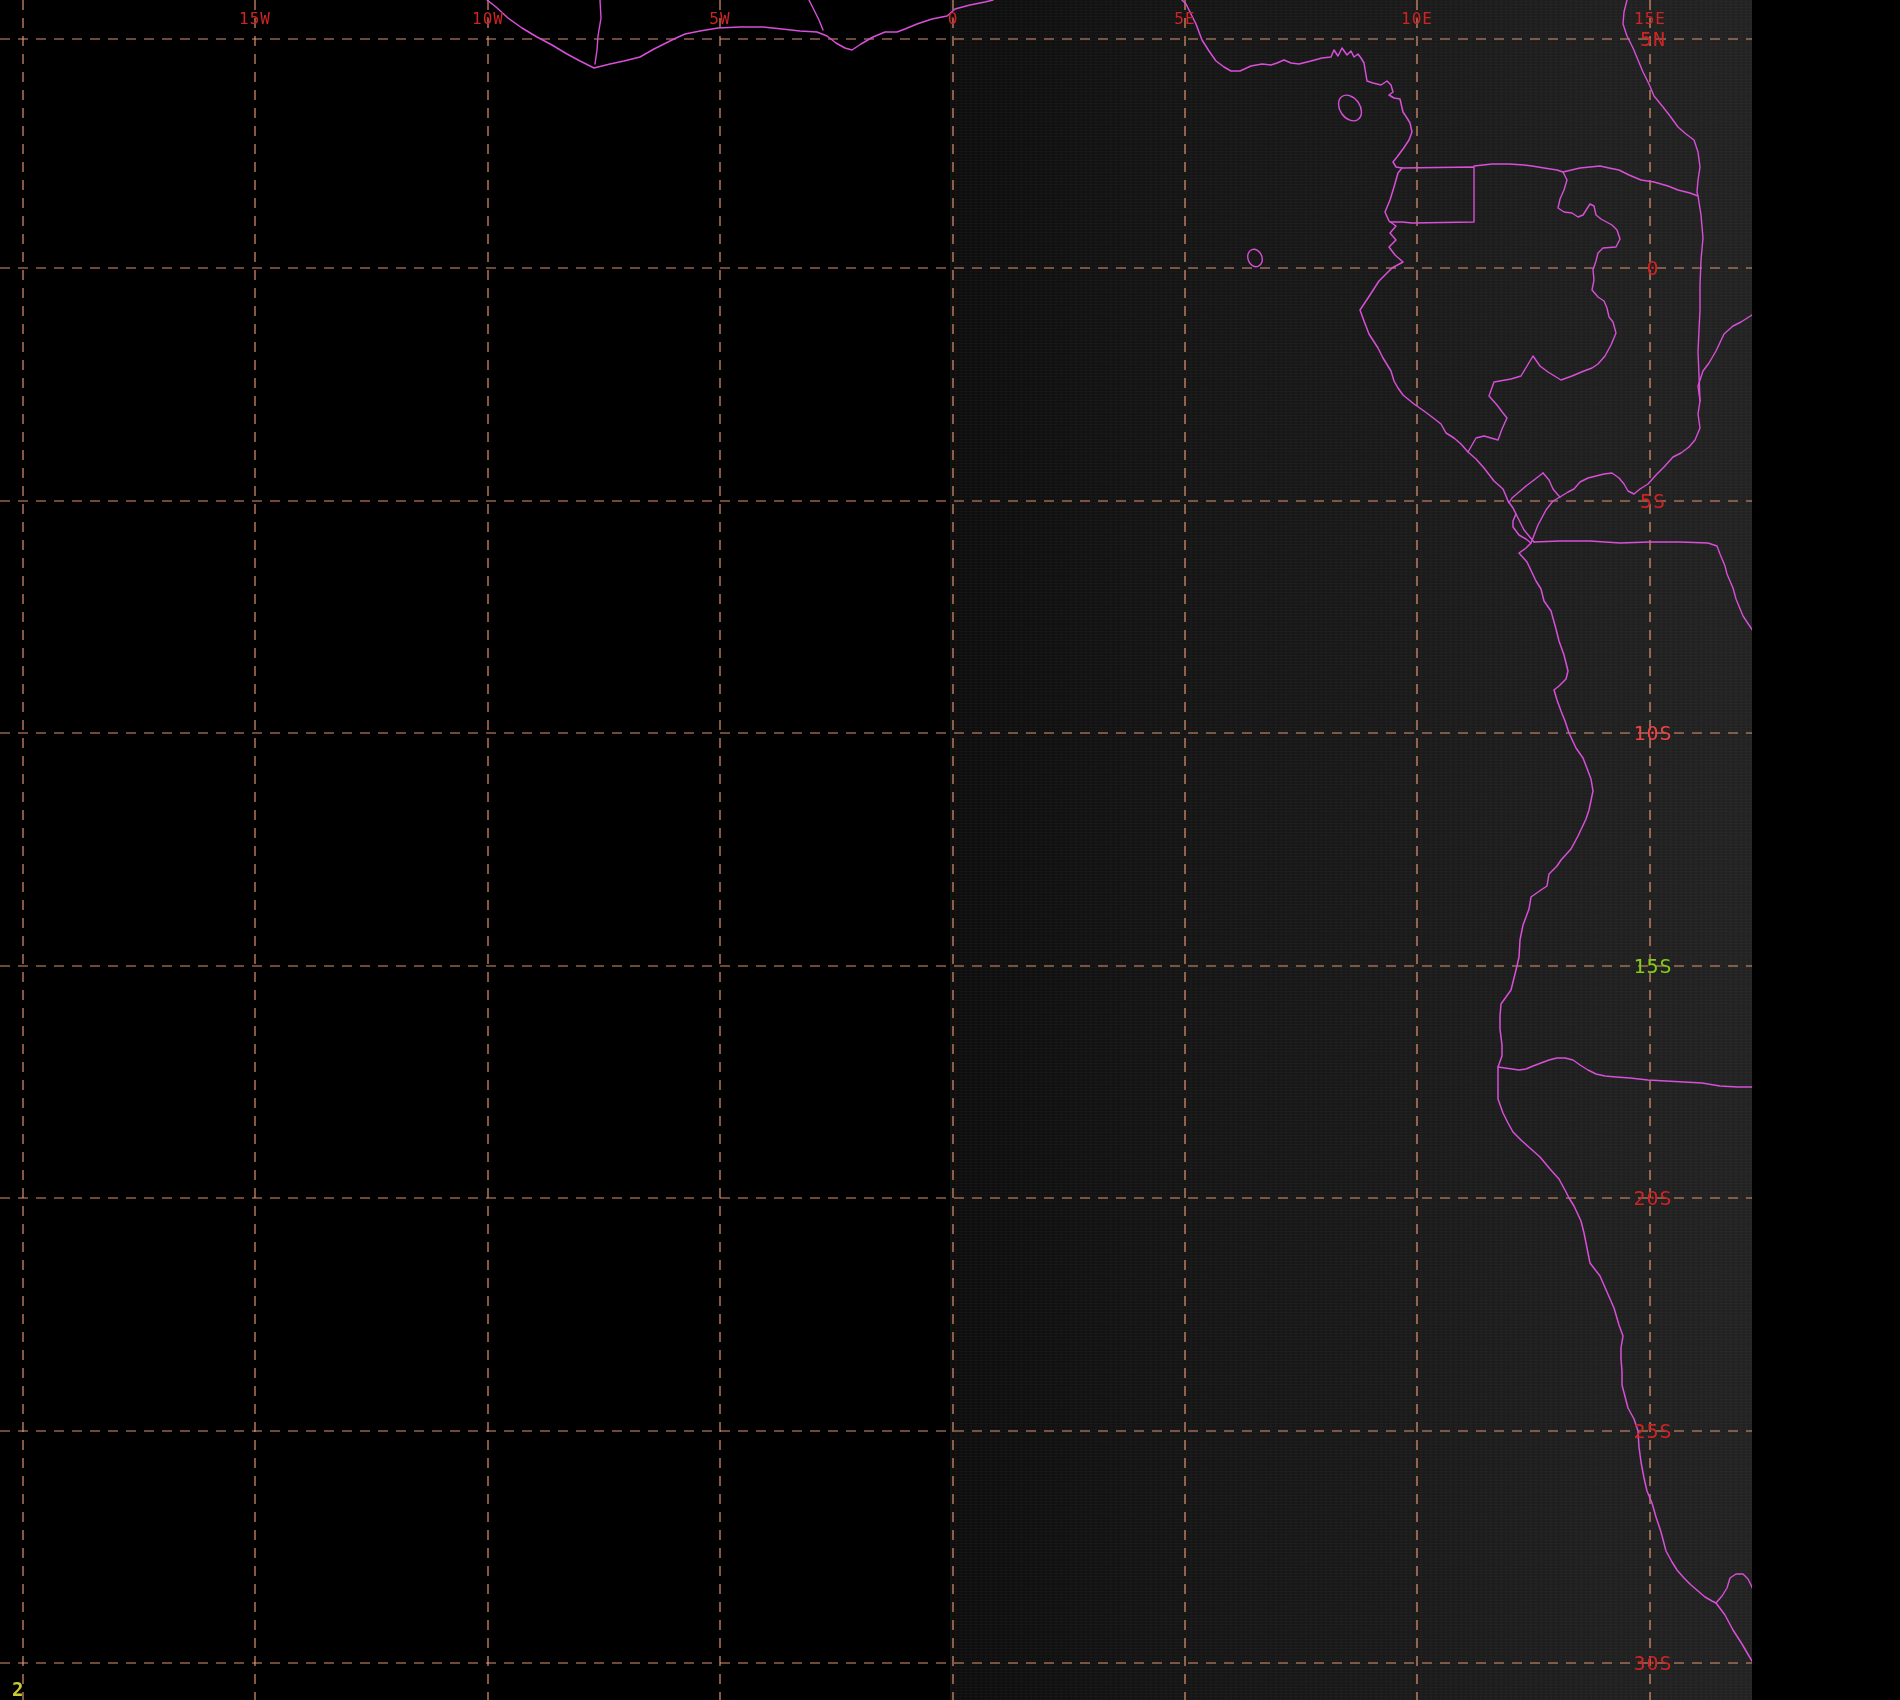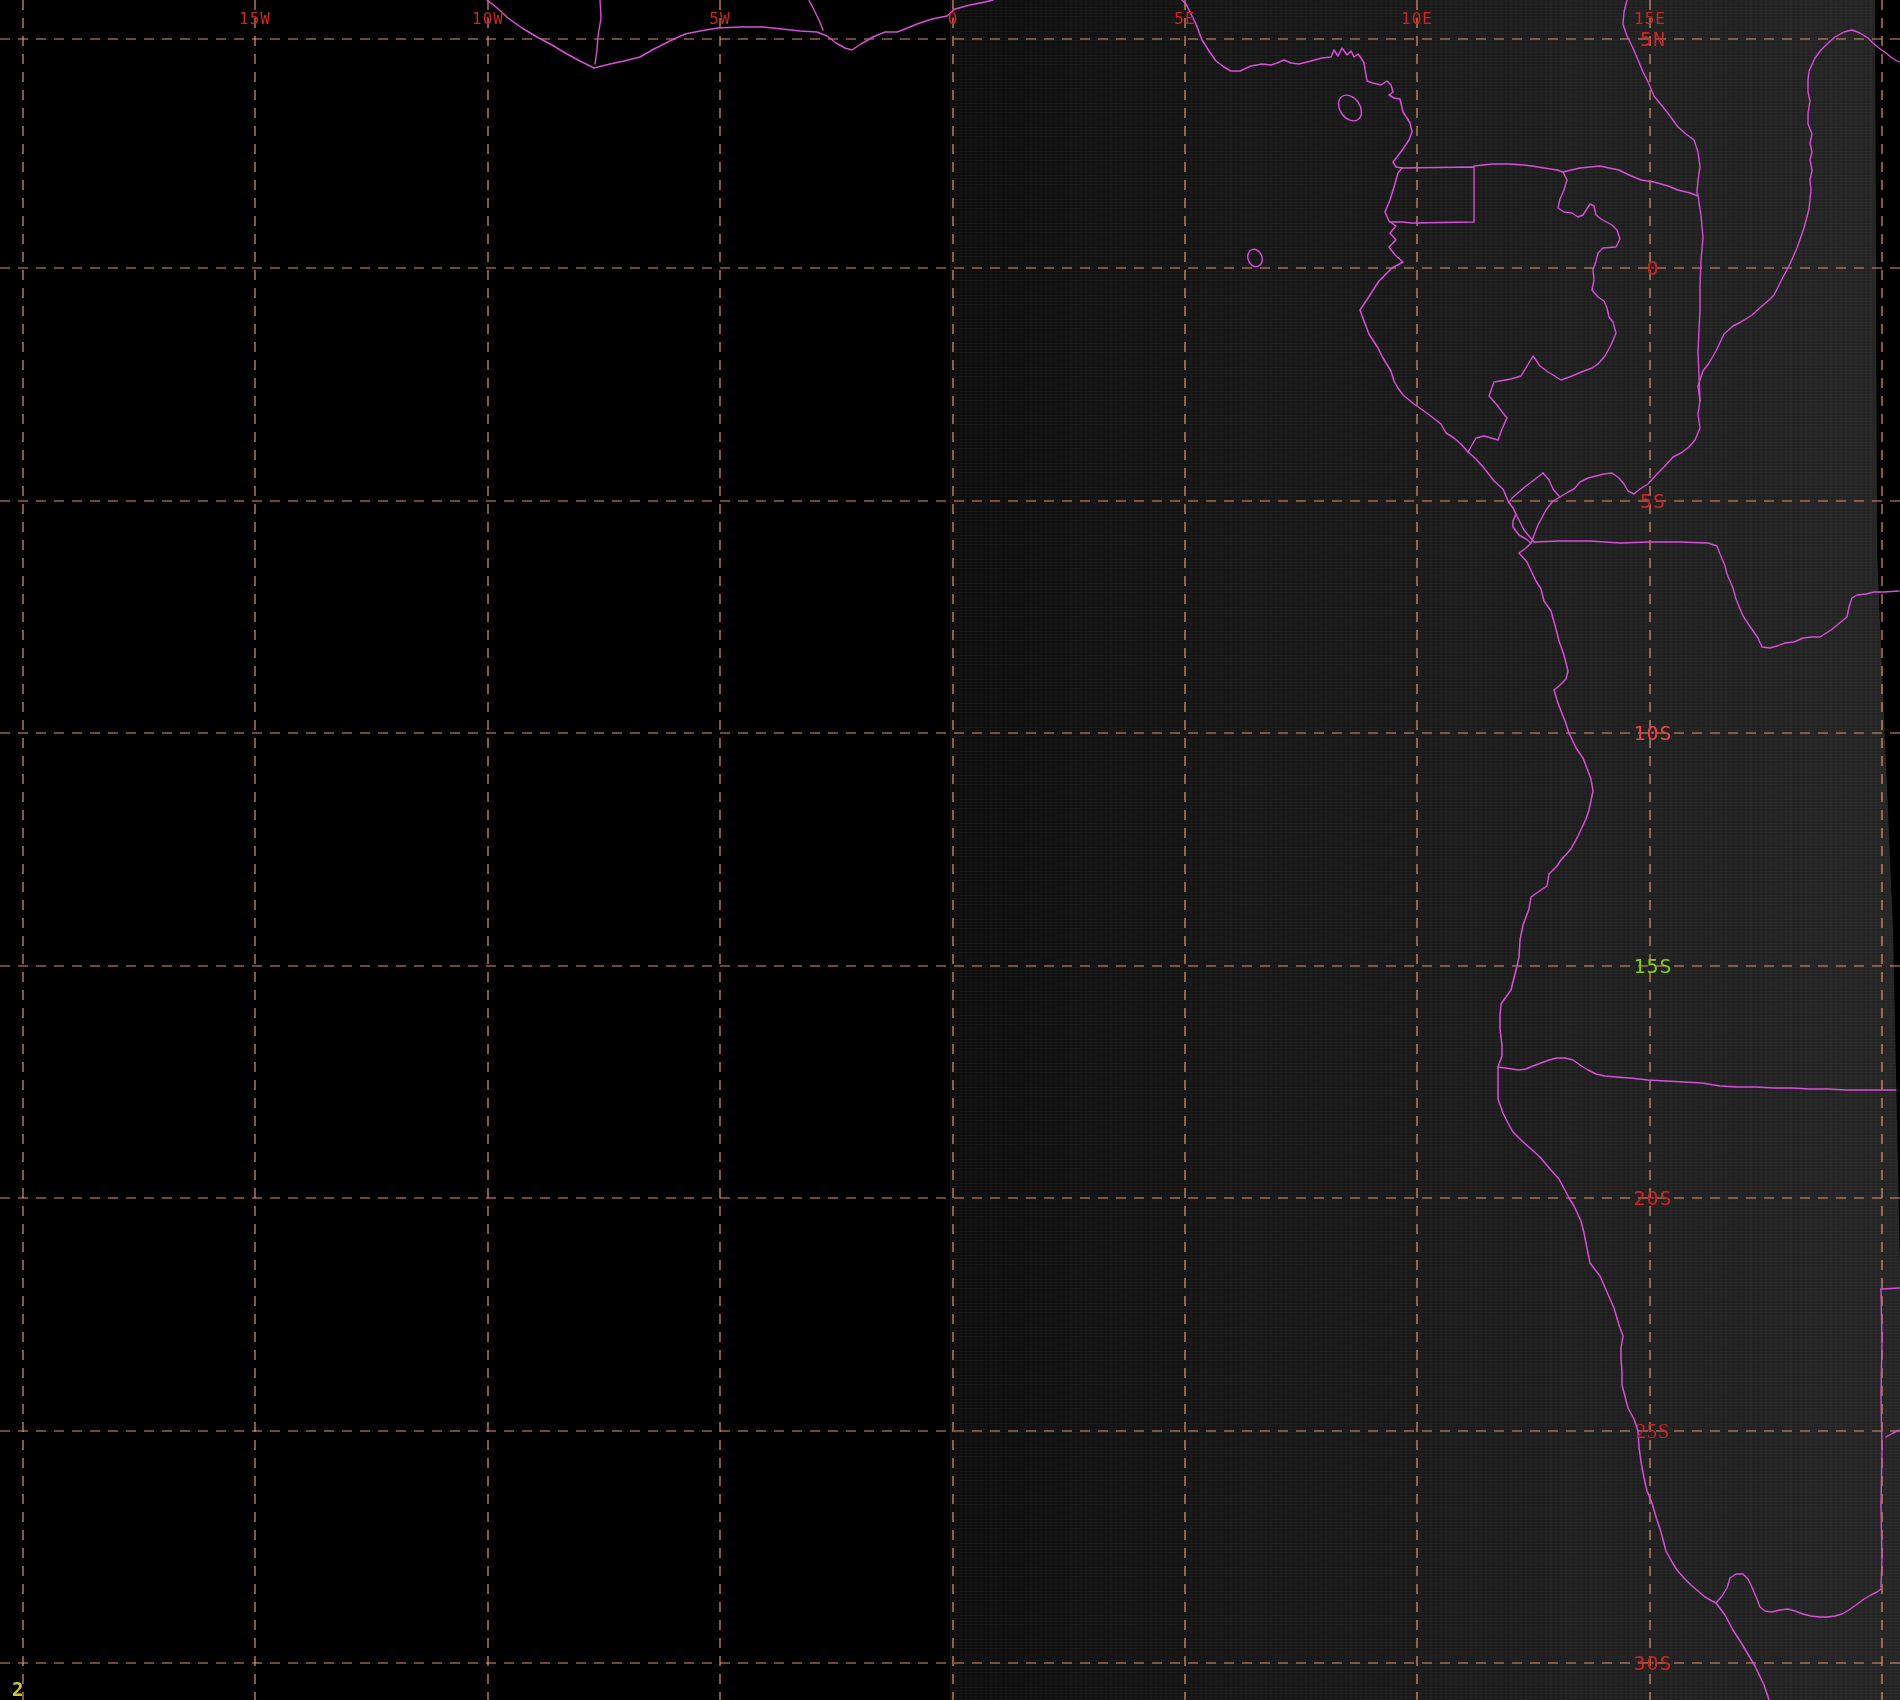--- a/index.html
+++ b/index.html
@@ -1,17 +1,17 @@
 <!DOCTYPE html>
 <html><head>
 <meta charset="utf-8">
 <style>
   html,body{margin:0;padding:0;background:#000;}
   #frame{
-    position:relative;width:1900px;height:1700px;overflow:hidden;
+    position:relative;width:1752px;height:1700px;overflow:hidden;
     background:#000;font-family:"DejaVu Sans Mono","Liberation Mono",monospace;
   }
   
   #lit{
     position:absolute;top:0;left:950px;width:950px;height:1700px;
     background:linear-gradient(90deg,#0d0d0d 0%,#141414 22%,#191919 45%,#1f1f1f 68%,#252525 100%);
   }
   #lit::before{
     content:"";position:absolute;inset:0;
     background:
@@ -100,21 +100,21 @@
       <div class="lon-label" style="left: 953px; top: 11px; color: rgb(206, 36, 36);">0</div>
       <div class="lon-label" style="left: 1185px; top: 11px; color: rgb(206, 36, 36);">5E</div>
       <div class="lon-label" style="left: 1417px; top: 11px; color: rgb(206, 36, 36);">10E</div>
       <div class="lon-label" style="left: 1650px; top: 11px; color: rgb(206, 36, 36);">15E</div>
       <div class="lat-label" style="left: 1653px; top: 39px; color: rgb(206, 36, 36);">5N</div>
       <div class="lat-label" style="left: 1653px; top: 268px; color: rgb(206, 36, 36);">0</div>
       <div class="lat-label" style="left: 1653px; top: 501px; color: rgb(206, 36, 36);">5S</div>
       <div class="lat-label" style="left: 1653px; top: 733px; color: #ef4444;">10S</div>
       <div class="lat-label" style="left: 1653px; top: 966px; color: #84cc16;">15S</div>
       <div class="lat-label" style="left: 1653px; top: 1198px; color: rgb(206, 36, 36);">20S</div>
-      <div class="lat-label" style="left: 1653px; top: 1431px; color: rgb(206, 36, 36); font-family: Liberation Serif, serif;">25S</div>
+      <div class="lat-label" style="left: 1653px; top: 1431px; color: rgb(206, 36, 36);">25S</div>
       <div class="lat-label" style="left: 1653px; top: 1663px; color: rgb(206, 36, 36);">30S</div>
     </div>
 
   <div id="corner-mark" style="color: rgb(201, 201, 50);">2</div>
 
   <div id="caption" style="color: rgb(242, 242, 242);">
     <span>MET-10 0.7 C12 HIGH-RES VIS</span>
     
     
   </div>

